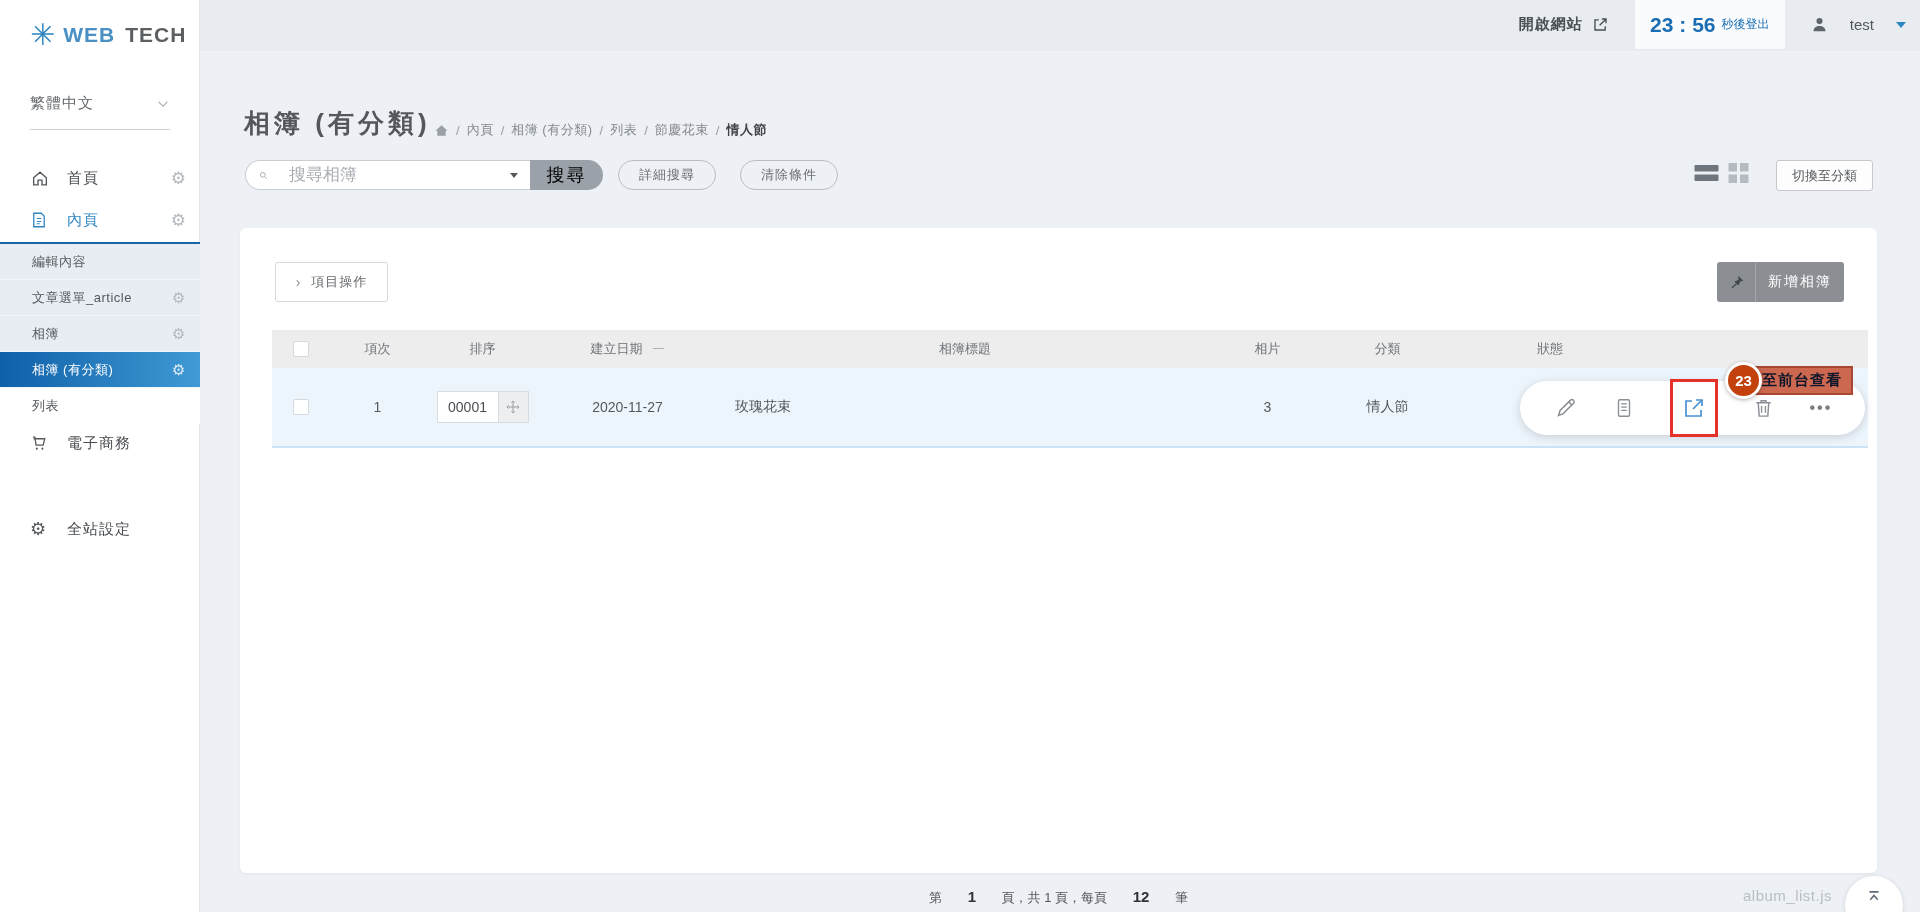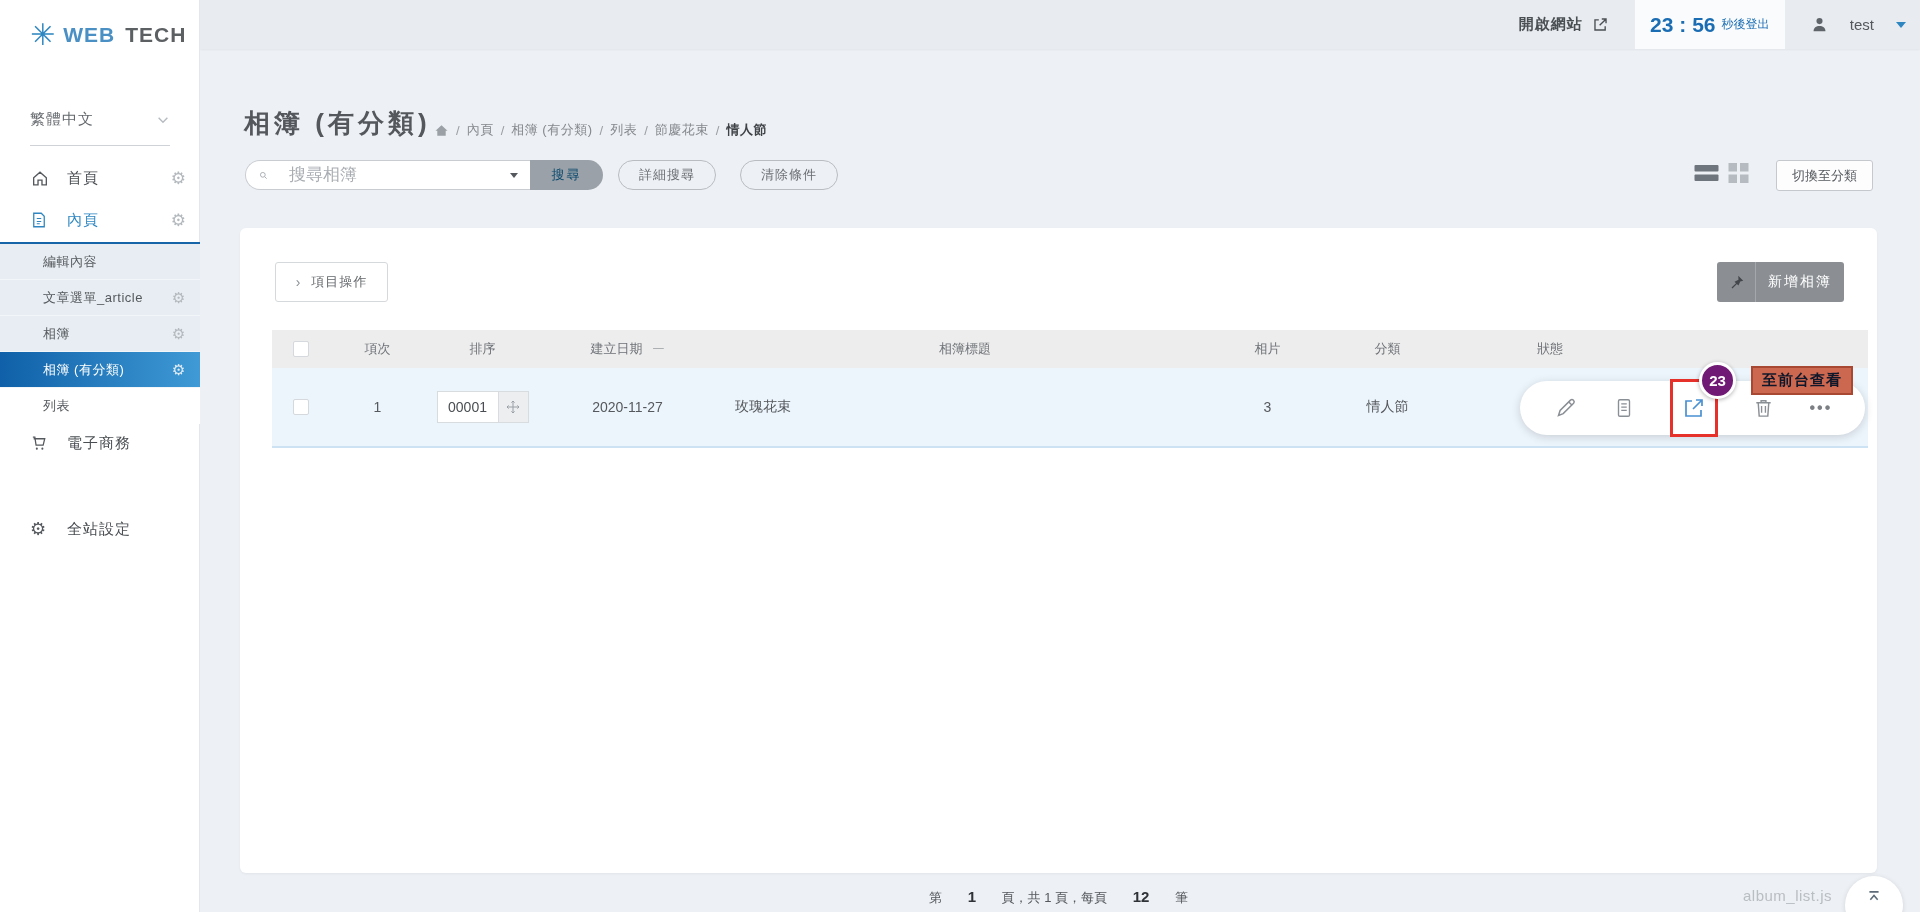--- a/index.html
+++ b/index.html
@@ -5,29 +5,29 @@
   * { margin:0; padding:0; box-sizing:border-box; }
   body { font-family:"Liberation Sans","DejaVu Sans",sans-serif; }
   .screen { position:relative; width:1920px; height:912px; background:#edf0f4; overflow:hidden; }
 
   
   .sidebar { position:absolute; left:0; top:0; width:200px; height:912px; background:#ffffff; border-right:1px solid #e3e6ea; z-index:10; }
   .brand { position:absolute; left:30px; top:20px; display:flex; align-items:center; gap:8px; }
   .brand-mark { color:#2e86c1; font-size:30px; line-height:30px; font-weight:bold; }
   .brand-web { color:#4a90c4; font-size:21px; font-weight:bold; letter-spacing:1px; }
   .brand-tech { color:#5c6063; font-size:21px; font-weight:bold; letter-spacing:1px; margin-left:2px; }
-  .lang { position:absolute; left:30px; top:110px; width:140px; padding-bottom:16px; border-bottom:1px solid #cfd3d8; display:flex; align-items:center; justify-content:space-between; cursor:pointer; }
+  .lang { position:absolute; left:30px; top:94px; width:140px; padding-bottom:16px; border-bottom:1px solid #cfd3d8; display:flex; align-items:center; justify-content:space-between; cursor:pointer; }
   .lang-label { color:#64686c; font-size:15px; letter-spacing:1px; }
   .menu-item { position:absolute; left:0; width:200px; height:44px; display:flex; align-items:center; padding-left:30px; cursor:pointer; }
   .menu-item .mi-icon { width:22px; height:20px; margin-right:15px; display:flex; align-items:center; }
   .menu-item .mi-label { font-size:15px; color:#4a4e52; letter-spacing:1px; }
   .menu-item .mi-label.blue { color:#2e86c1; }
   .gear-right { position:absolute; right:14px; color:#b3b8bd; font-size:17px; line-height:1; cursor:pointer; }
   .submenu { position:absolute; left:0; top:242px; width:200px; border-top:2px solid #1565a8; }
-  .sub-item { position:relative; width:200px; height:36px; display:flex; align-items:center; padding-left:43px; background:#e7edf3; border-bottom:1px solid #f3f6f9; font-size:13px; color:#55595d; cursor:pointer; letter-spacing:0.5px; }
+  .sub-item { position:relative; width:200px; height:36px; display:flex; align-items:center; padding-left:32px; background:#e7edf3; border-bottom:1px solid #f3f6f9; font-size:13px; color:#55595d; cursor:pointer; letter-spacing:0.5px; }
   .sub-item.active { background:linear-gradient(90deg,#0f60a8 0%,#3f9ad5 100%); color:#ffffff; }
   .sub-item.white { background:#ffffff; border-bottom:none; }
   .sub-item .gear-right { font-size:15px; }
   .sub-item.active .gear-right { color:#e2ecf5; }
 
   
   .main { position:absolute; left:200px; top:0; width:1720px; height:912px; }
   .topbar { position:absolute; left:0; top:0; width:1720px; height:49px; background:#e8ecf1; box-shadow:0 1px 2px rgba(0,0,0,0.05); display:flex; justify-content:flex-end; align-items:center; }
   .open-site { display:flex; align-items:center; gap:9px; margin-right:26px; cursor:pointer; }
   .open-site-label { color:#4a4f54; font-size:15px; font-weight:bold; letter-spacing:1px; }
@@ -44,21 +44,21 @@
   .breadcrumb .sep { margin:0 7px; color:#9a9ea2; }
   .breadcrumb .crumb { letter-spacing:0.5px; }
   .breadcrumb .crumb.last { color:#3f4246; font-weight:bold; }
 
   
   .search-group { position:absolute; left:45px; top:160px; height:30px; display:flex; }
   .search-input-wrap { width:285px; height:30px; background:#fff; border:1px solid #c9cdd2; border-right:none; border-radius:15px 0 0 15px; display:flex; align-items:center; padding:0 12px 0 13px; }
   .search-input { flex:1; border:none; outline:none; font-size:17px; color:#555; background:transparent; margin-left:21px; font-family:inherit; }
   .search-input::placeholder { color:#a9adb2; }
   .caret-sm { width:0; height:0; border-left:4.5px solid transparent; border-right:4.5px solid transparent; border-top:5.5px solid #55595d; cursor:pointer; }
-  .search-btn { width:73px; height:30px; background:#9aa1a8; color:#0c4a6e; font-size:13px; letter-spacing:2px; border:none; border-radius:0 15px 15px 0; cursor:pointer; font-family:inherit; }
+  .search-btn { width:73px; height:30px; background:#9aa1a8; color:#000000; font-size:18px; letter-spacing:2px; border:none; border-radius:0 15px 15px 0; cursor:pointer; font-family:inherit; }
   .pill-btn { position:absolute; top:160px; height:30px; background:#edf0f4; border:1px solid #b9bdc2; border-radius:15px; color:#6b6f74; font-size:13px; letter-spacing:1px; padding:0 20px; cursor:pointer; font-family:inherit; }
   .btn-detail { left:418px; }
   .btn-clear { left:540px; }
   .view-toggle { position:absolute; top:163px; display:flex; align-items:center; cursor:pointer; }
   .vt-list { left:1494px; }
   .vt-grid { left:1528px; }
   .switch-btn { position:absolute; left:1576px; top:160px; width:97px; height:31px; background:#fdfdfe; border:1px solid #c5c9ce; border-radius:3px; color:#54585c; font-size:13px; cursor:pointer; font-family:inherit; }
 
   
   .card { position:absolute; left:40px; top:228px; width:1637px; height:645px; background:#ffffff; border-radius:6px; box-shadow:0 1px 3px rgba(0,0,0,0.05); }
@@ -80,21 +80,21 @@
   .checkbox { width:16px; height:16px; background:#fff; border:1px solid #d5d8dc; border-radius:2px; cursor:pointer; }
   .sort-wrap { display:flex; align-items:center; }
   .sort-input { width:62px; height:32px; border:1px solid #d9dcdf; background:#fff; text-align:center; font-size:14px; color:#4a4e52; outline:none; font-family:inherit; }
   .sort-handle { width:30px; height:32px; background:#eceef0; border:1px solid #d9dcdf; border-left:none; display:flex; align-items:center; justify-content:center; cursor:grab; }
 
   
   .actions-pill { position:absolute; right:3px; top:13px; width:345px; height:54px; background:#ffffff; border-radius:27px; box-shadow:0 2px 10px rgba(0,0,0,0.16); display:flex; align-items:center; justify-content:space-evenly; }
   .act-icon { width:26px; height:26px; display:flex; align-items:center; justify-content:center; cursor:pointer; }
   .highlight-box { width:48px; height:58px; border:3px solid #e6312b; display:flex; align-items:center; justify-content:center; background:transparent; }
   .dots { color:#7c8085; font-size:16px; letter-spacing:2px; font-weight:bold; cursor:pointer; }
-  .step-badge { position:absolute; left:179px; top:-19px; width:37px; height:37px; border-radius:50%; background:#701a75; border:3px solid #ffffff; box-shadow:0 1px 4px rgba(0,0,0,0.3); color:#fff; font-size:15px; font-weight:bold; display:flex; align-items:center; justify-content:center; z-index:6; }
+  .step-badge { position:absolute; left:205px; top:-19px; width:37px; height:37px; border-radius:50%; background:#c2410c; border:3px solid #ffffff; box-shadow:0 1px 4px rgba(0,0,0,0.3); color:#fff; font-size:15px; font-weight:bold; display:flex; align-items:center; justify-content:center; z-index:6; }
   .anno-tooltip { position:absolute; left:231px; top:-15px; height:29px; padding:0 9px; background:#cc6750; border:2px solid #a94832; color:#0f172a; font-size:15px; font-weight:bold; letter-spacing:1px; display:flex; align-items:center; z-index:5; white-space:nowrap; }
 
   
   .pagination { position:absolute; left:40px; top:888px; width:1637px; text-align:center; font-size:13px; color:#55595d; }
   .pagination .num { font-size:15px; color:#2f3338; margin:0 22px; font-weight:bold; cursor:text; }
   .script-name { position:absolute; right:88px; top:887px; font-size:15px; color:#b9bec3; letter-spacing:0.5px; }
   .collapse-btn { position:absolute; left:1645px; top:876px; width:58px; height:58px; border-radius:50%; background:#ffffff; box-shadow:0 1px 5px rgba(0,0,0,0.12); display:flex; justify-content:center; padding-top:9px; cursor:pointer; }
 
   svg { display:block; }
 </style>

